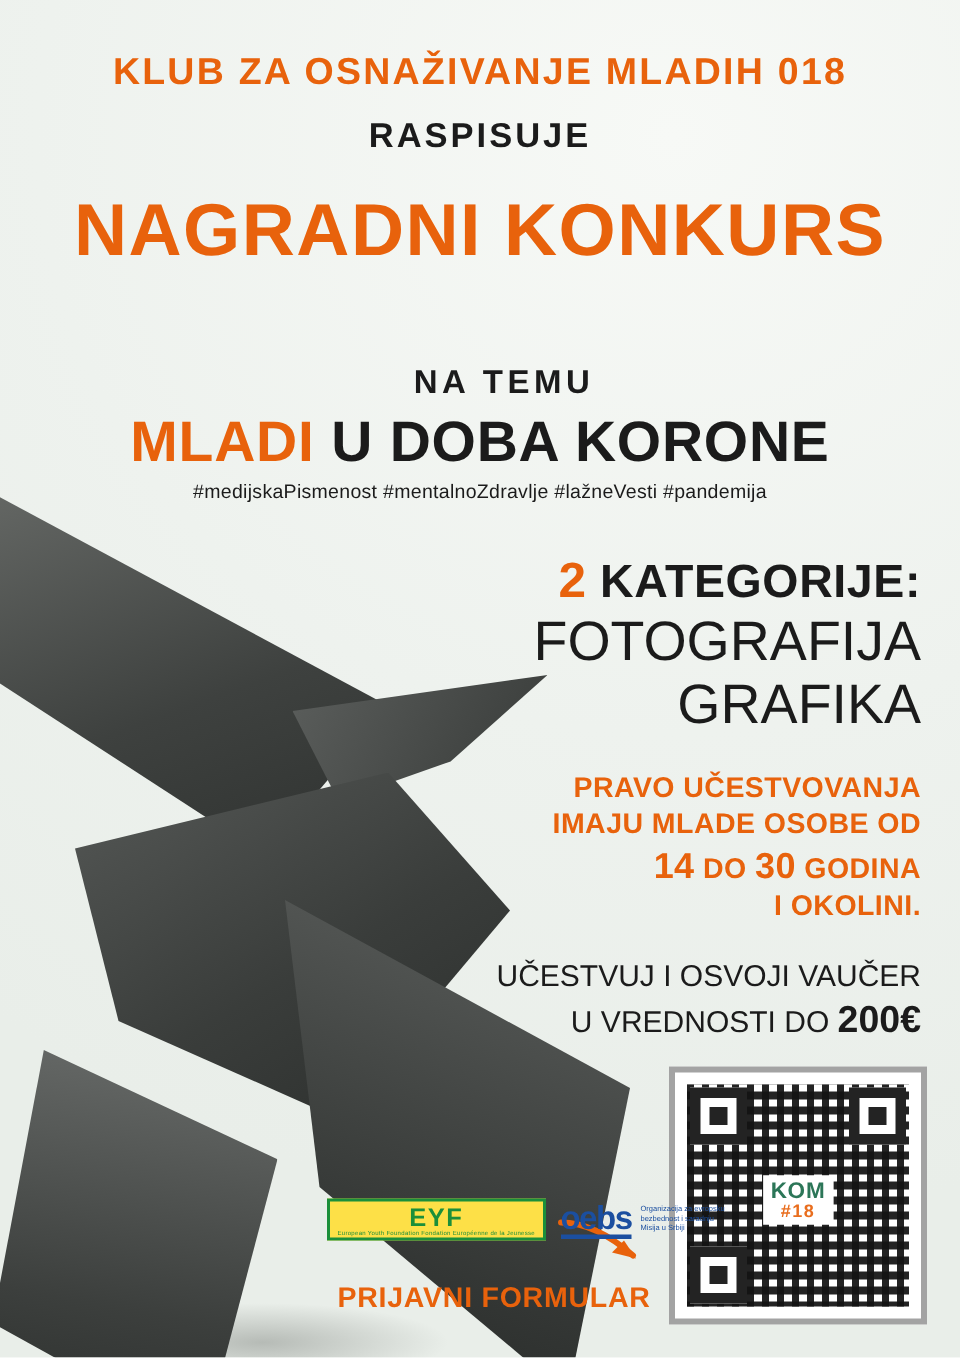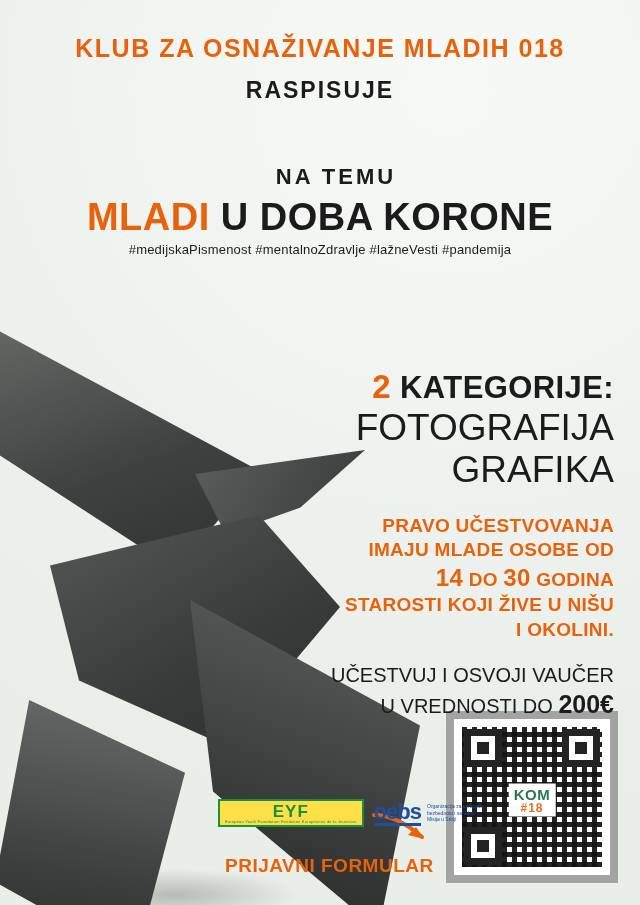--- a/index.html
+++ b/index.html
@@ -183,21 +183,21 @@
   .voucher .amount { font-weight: bold; font-size: 25px; }
 
   
   .qr-wrap {
     position: absolute;
     right: 22px;
     bottom: 22px;
     width: 172px;
     height: 172px;
     background: #ffffff;
-    border: 8px solid #a3a3a3;
+    border: 4px solid #a3a3a3;
     box-sizing: border-box;
     padding: 8px;
   }
   .qr {
     width: 100%;
     height: 100%;
     position: relative;
     background-color: #ffffff;
     background-image:
       repeating-linear-gradient(90deg, #111 0 5px, transparent 5px 10px),
@@ -323,41 +323,41 @@
     <div class="head"></div>
     <div class="body"></div>
     <div class="wing-right"></div>
     <div class="leg-left"></div>
   </div>
 
   <div class="content">
     <div class="top">
       <div class="org-line">KLUB ZA OSNAŽIVANJE MLADIH 018</div>
       <div class="raspisuje">RASPISUJE</div>
+      <div class="title-main">NAGRADNI KONKURS</div>
       <div class="na-temu">NA TEMU</div>
       <div class="theme">
         <span class="accent">MLADI</span><span class="dark"> U DOBA KORONE</span>
       </div>
       <div class="hashtags">#medijskaPismenost #mentalnoZdravlje #lažneVesti #pandemija</div>
     </div>
 
     <div class="right-col">
       <div class="cat-head">
         <span class="num">2</span><span> KATEGORIJE:</span>
       </div>
       <div class="cat-item">FOTOGRAFIJA</div>
       <div class="cat-item">GRAFIKA</div>
 
       <div class="rules">
         <div>PRAVO UČESTVOVANJA</div>
         <div>IMAJU MLADE OSOBE OD</div>
         <div>
           <span class="big">14</span><span> DO </span><span class="big">30</span><span> GODINA</span>
         </div>
-        <div>STAROSTI KOJI ŽIVE U NIŠU</div>
         <div>I OKOLINI.</div>
       </div>
 
       <div class="voucher">
         <div>UČESTVUJ I OSVOJI VAUČER</div>
         <div>
           <span>U VREDNOSTI DO </span><span class="amount">200€</span>
         </div>
       </div>
     </div>

